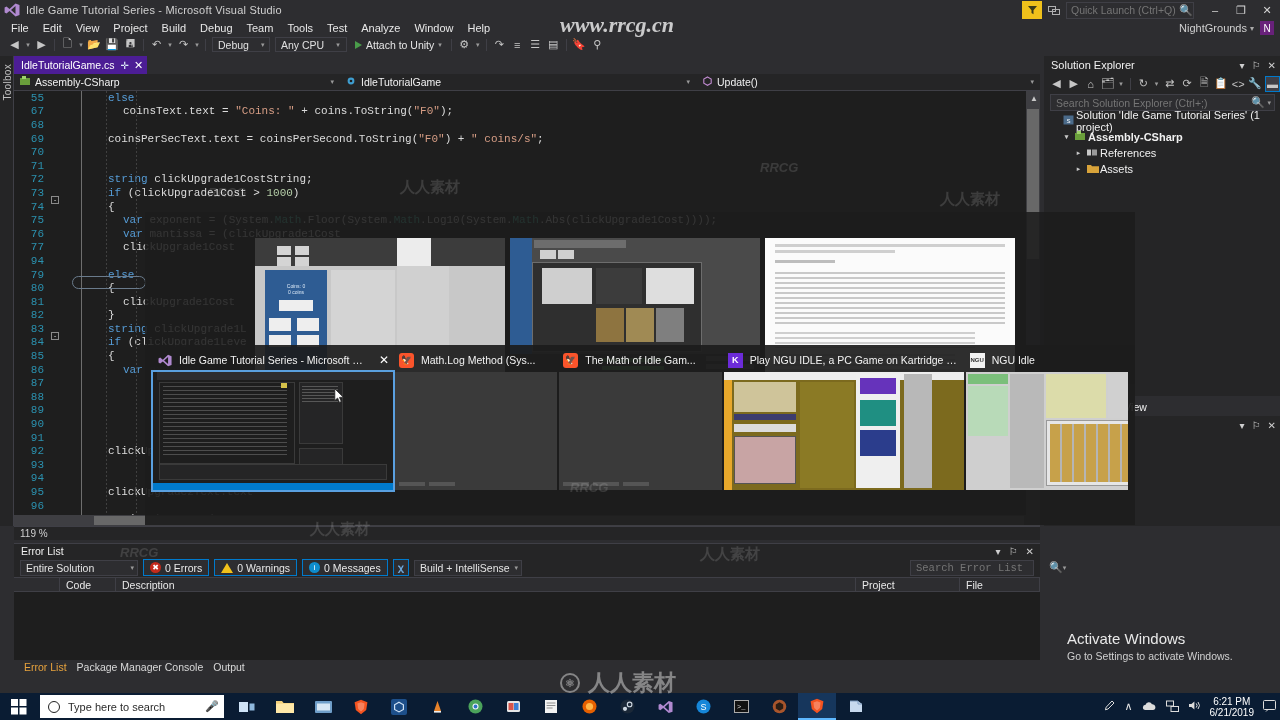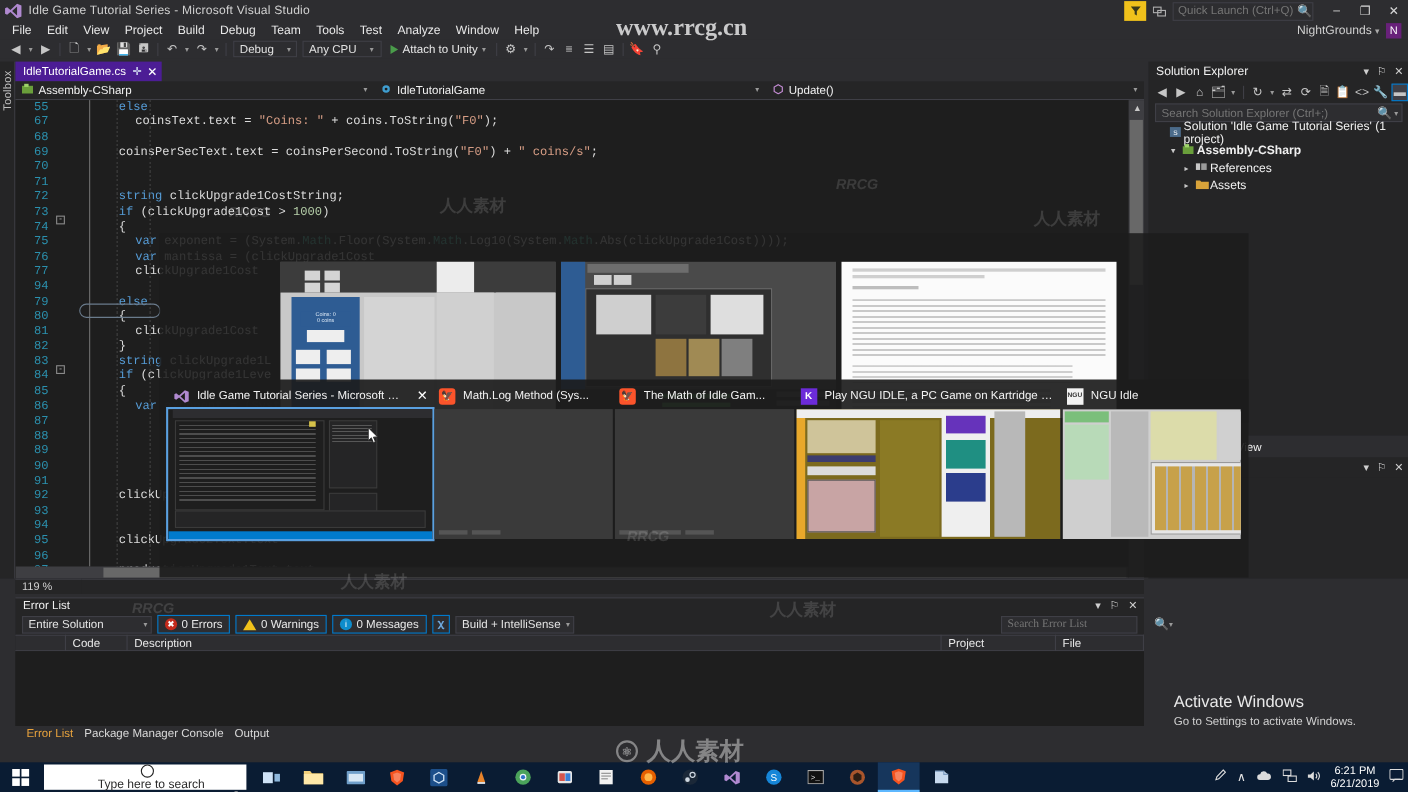--- a/index.html
+++ b/index.html
@@ -197,21 +197,21 @@
   .el-chip.sel { border-color:#007acc; }
   .badge { width:11px; height:11px; border-radius:50%; display:flex; align-items:center;
      justify-content:center; font-size:8px; color:#fff; }
   .b-err { background:#c42b1c; }
   .b-msg { background:#0e8ccc; }
   .tri-warn { width:0;height:0; border-left:6px solid transparent; border-right:6px solid transparent;
      border-bottom:10px solid #f0c11b; }
   .el-search { margin-left:auto; margin-right:6px; width:124px; height:16px; border:1px solid #3f3f46;
      background:#2d2d30; display:flex; align-items:center; padding:0 3px 0 5px; }
   .el-search input { flex:1; background:transparent;border:0;outline:none;color:#8e8e8e;
-     font-family:Liberation Serif, serif; font-size:10.5px; }
+     font-family:Liberation Mono, monospace; font-size:10.5px; }
   .el-cols { height:15px; background:#2d2d30; border-top:1px solid #3f3f46;
      border-bottom:1px solid #3f3f46; display:flex; align-items:center; font-size:10.5px; color:#e8e8e8; }
   .el-cols .c { border-right:1px solid #3f3f46; height:15px; display:flex; align-items:center;
      padding-left:6px; }
   .el-body { position:absolute; left:0; right:0; top:48px; bottom:0; background:#1e1e1e; }
 
   
   .btabs { position:absolute; left:14px; top:660px; width:1026px; height:14px; display:flex;
      align-items:center; gap:10px; padding-left:10px; font-size:10.5px; color:#d8d8d8; }
   .btabs .act { color:#e8a33d; }
@@ -225,21 +225,21 @@
   .sb-right { margin-left:auto; display:flex; align-items:center; gap:22px; padding-right:6px; }
 
   
   .taskbar {
     position:absolute; left:0; top:693px; width:1280px; height:27px; background:#0a1c33;
     display:flex; align-items:center;
   }
   .startbtn { width:38px; height:27px; display:flex; align-items:center; justify-content:center; }
   .searchbox {
     width:184px; height:23px; background:#fff; display:flex; align-items:center;
-    padding:0 5px 0 8px; margin-left:2px;flex-direction:column;
+    padding:0 5px 0 8px; margin-left:2px;
   }
   .searchbox .circ { width:12px; height:12px; border:1.6px solid #222; border-radius:50%; flex:none; }
   .searchbox .txt { margin-left:8px; color:#2b2b2b; font-size:11px; }
   .searchbox .mic { margin-left:auto; color:#333; font-size:11px; }
   .tbicons { display:flex; align-items:center; gap:0; margin-left:4px; }
   .tbicon { width:38px; height:27px; display:flex; align-items:center; justify-content:center; }
   .tbicon.run { border-bottom:2px solid #5eb8ff; background:#16365c; }
   .tray { margin-left:auto; display:flex; align-items:center; gap:9px; padding-right:4px;
      color:#e6e6e6; font-size:11px; }
   .clock { text-align:center; line-height:11px; font-size:10px; color:#fff; }
@@ -272,21 +272,21 @@
      align-items:center;justify-content:center;color:#fff;font-size:9px; }
   .kart { width:15px;height:15px;background:#6c2bd9;display:flex;align-items:center;
      justify-content:center;color:#fff;font-size:9px;font-weight:bold; }
   .ngu  { width:15px;height:15px;background:#f2f2f2;color:#333;display:flex;align-items:center;
      justify-content:center;font-size:6px;font-weight:bold; }
 
   
   .wm { position:absolute; color:rgba(255,255,255,.22); font-weight:bold; pointer-events:none;
      user-select:none; }
   .wm-main { left:560px; top:12px; font-size:22px; color:rgba(255,255,255,.75);
-     font-family:"Liberation Serif", serif; }
+     font-family:"Liberation Serif", serif;font-style:italic; }
   .wm-rrcg { font-size:13px; color:rgba(255,255,255,.13); font-style:italic; }
   .wm-cn { font-size:15px; color:rgba(255,255,255,.14); }
   .wm-center { left:560px; top:668px; font-size:22px; color:rgba(255,255,255,.42);
      display:flex; align-items:center; gap:8px; }
   .wm-circle { width:20px;height:20px;border:2px solid rgba(255,255,255,.42); border-radius:50%;
      display:flex;align-items:center;justify-content:center;font-size:11px; }
 
   
   .activate { position:absolute; left:1067px; top:630px; width:200px; color:#dcdcdc; }
   .activate .t1 { font-size:15px; color:#e9e9e9; }

